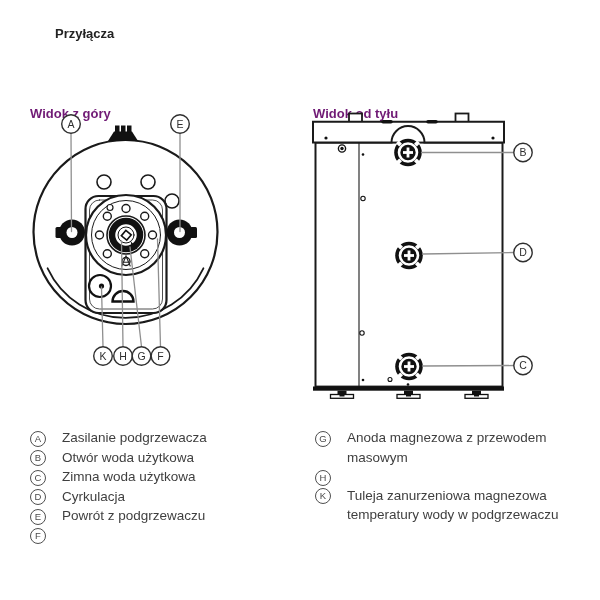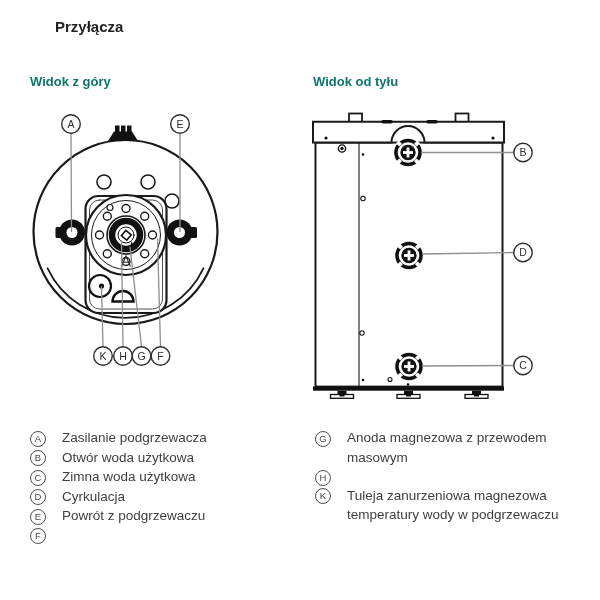--- a/index.html
+++ b/index.html
@@ -1,24 +1,24 @@
 <!DOCTYPE html>
 <html><head>
 <meta charset="utf-8">
 <style>
   html,body{margin:0;padding:0;background:#fff;}
   .page{
     position:relative;width:600px;height:600px;background:#fff;overflow:hidden;
     font-family:"Liberation Sans",sans-serif;color:#3f3f3f;
   }
   .page-title{
-    position:absolute;left:55px;top:18px;font-size:15px;font-weight:bold;color:#222;
+    position:absolute;left:55px;top:26px;font-size:13px;font-weight:bold;color:#222;
   }
   .view-heading{
-    position:absolute;font-size:13px;font-weight:bold;color:#0f766e;
+    position:absolute;font-size:13px;font-weight:bold;color:#701a75;margin-top:32px;
   }
   .view-heading.top{left:30px;top:74px;}
   .view-heading.rear{left:313px;top:74px;}
   .diagram-svg{position:absolute;left:0;top:0;width:600px;height:600px;}
   .legend{
     position:absolute;top:428px;font-size:13.5px;line-height:19.5px;color:#3f3f3f;
   }
   .legend.left{left:30px;width:270px;}
   .legend.right{left:315px;width:258px;}
   .legend-row{display:flex;align-items:flex-start;}

